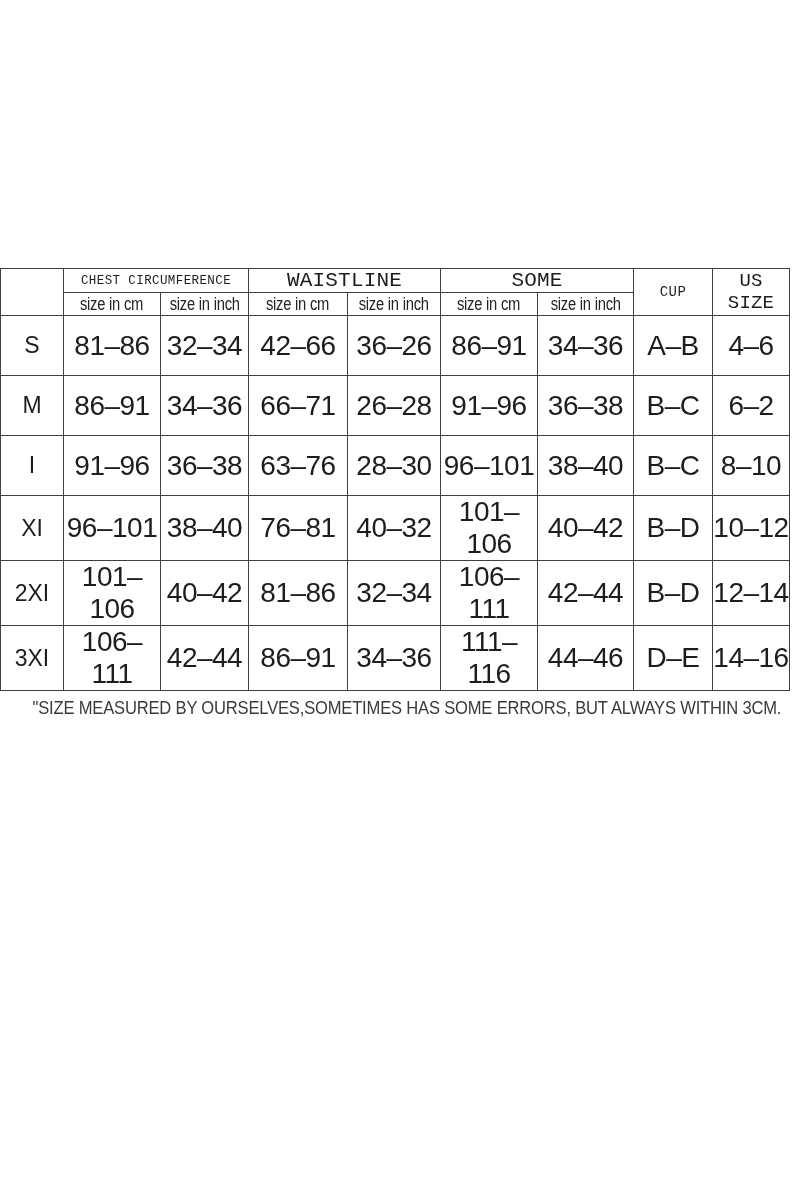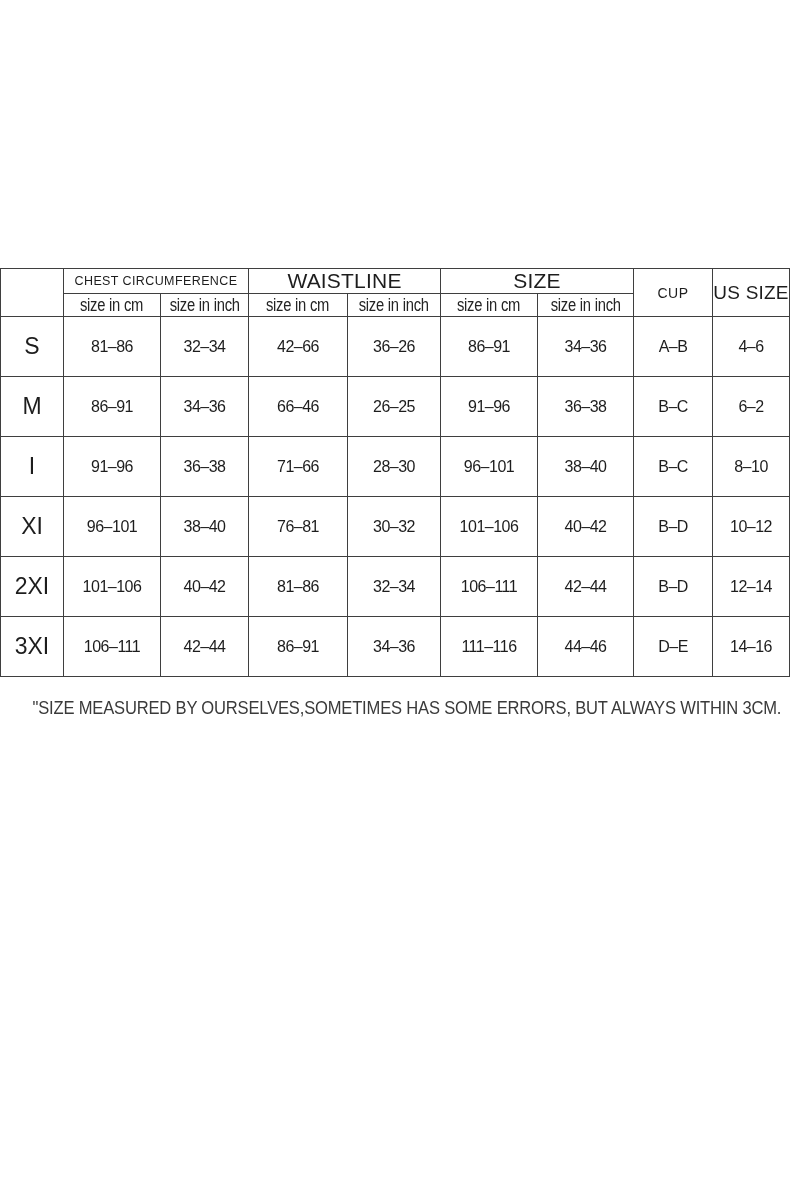--- a/index.html
+++ b/index.html
@@ -22,40 +22,40 @@
     width: 789px;
   }
   table.size-table td {
     border: 1px solid #3f3f3f;
     text-align: center;
     vertical-align: middle;
     padding: 0;
     color: #1d1d1d;
     background: #ffffff;
   }
-  tr.hrow1 { height: 21px; }
+  tr.hrow1 { height: 21px; font-family: Liberation Mono, monospace; }
   tr.hrow2 { height: 23px; text-decoration: underline; }
   tr.drow  { height: 60px; }
 
   td.grp-small { font-size: 12.5px; letter-spacing: 0.4px; color: #2a2a2a; }
   td.grp-big   { font-size: 21px; letter-spacing: 0.2px; }
   td.grp-cup   { font-size: 14px; letter-spacing: 0.5px; }
   td.grp-us    { font-size: 19px; letter-spacing: 0.2px; margin-left: 40px; }
 
   td.sub { font-size: 18px; }
   .cond {
     display: inline-block;
     transform: scaleX(0.82);
     transform-origin: center center;
     white-space: nowrap;
     letter-spacing: -0.3px;
     color: #242424;
   }
 
-  td.cell { font-size: 16px; letter-spacing: -0.5px; }
+  td.cell { font-size: 28px; letter-spacing: -0.5px; }
   td.sizecol { font-size: 23px; letter-spacing: 0px; }
 
   .note {
     position: absolute;
     top: 697px;
     left: 0;
     width: 800px;
     text-align: center;
     font-size: 18px;
     color: #3a3a3a;
@@ -86,21 +86,21 @@
       <col style="width:96px">
       <col style="width:79px">
       <col style="width:77px">
     </colgroup>
 
     <tbody>
         <tr class="hrow1">
       <td rowspan="2"></td>
       <td colspan="2" class="grp-small">CHEST CIRCUMFERENCE</td>
       <td colspan="2" class="grp-big">WAISTLINE</td>
-      <td colspan="2" class="grp-big">SIZE</td>
+      <td colspan="2" class="grp-big">SOME</td>
       <td rowspan="2" class="grp-cup">CUP</td>
       <td rowspan="2" class="grp-us">US SIZE</td>
     </tr>
 
     <tr class="hrow2">
       <td class="sub"><span class="cond">size in cm</span></td>
       <td class="sub"><span class="cond">size in inch</span></td>
       <td class="sub"><span class="cond">size in cm</span></td>
       <td class="sub"><span class="cond">size in inch</span></td>
       <td class="sub"><span class="cond">size in cm</span></td>
@@ -116,46 +116,46 @@
       <td class="cell">86–91</td>
       <td class="cell">34–36</td>
       <td class="cell">A–B</td>
       <td class="cell">4–6</td>
     </tr>
 
     <tr class="drow">
       <td class="sizecol">M</td>
       <td class="cell">86–91</td>
       <td class="cell">34–36</td>
-      <td class="cell">66–46</td>
-      <td class="cell">26–25</td>
+      <td class="cell">66–71</td>
+      <td class="cell">26–28</td>
       <td class="cell">91–96</td>
       <td class="cell">36–38</td>
       <td class="cell">B–C</td>
       <td class="cell">6–2</td>
     </tr>
 
     <tr class="drow">
       <td class="sizecol">I</td>
       <td class="cell">91–96</td>
       <td class="cell">36–38</td>
-      <td class="cell">71–66</td>
+      <td class="cell">63–76</td>
       <td class="cell">28–30</td>
       <td class="cell">96–101</td>
       <td class="cell">38–40</td>
       <td class="cell">B–C</td>
       <td class="cell">8–10</td>
     </tr>
 
     <tr class="drow">
       <td class="sizecol">XI</td>
       <td class="cell">96–101</td>
       <td class="cell">38–40</td>
       <td class="cell">76–81</td>
-      <td class="cell">30–32</td>
+      <td class="cell">40–32</td>
       <td class="cell">101–106</td>
       <td class="cell">40–42</td>
       <td class="cell">B–D</td>
       <td class="cell">10–12</td>
     </tr>
 
     <tr class="drow">
       <td class="sizecol">2XI</td>
       <td class="cell">101–106</td>
       <td class="cell">40–42</td>

